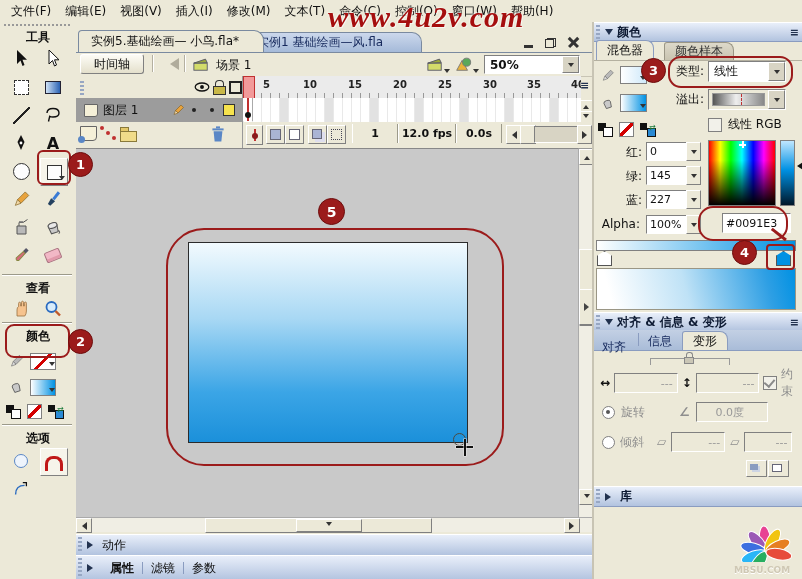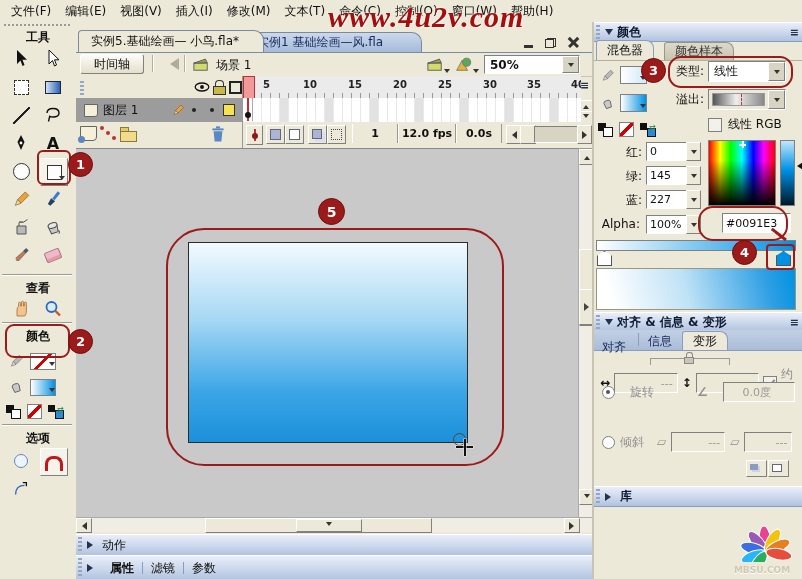--- a/index.html
+++ b/index.html
@@ -611,21 +611,21 @@
       <div class="dfield" style="position:static;width:60px">
           <span>---</span>
         </div>
       <span style="font-weight:bold">↕</span>
       <div class="dfield" style="position:static;width:60px">
           <span>---</span>
         </div>
       <div class="chk on"></div>
       <span class="gray">约束</span>
     </div>
-    <div class="abs flex" style="left:8px;top:360px;gap:15px">
+    <div class="abs flex" style="left:8px;top:380px;gap:6px">
       <div class="radio on"></div>
       <span class="gray">旋转</span>
       <span class="gray" style="margin-left:28px;font-weight:bold">∠</span>
       <div class="dfield" style="position:static;width:66px;justify-content:center">
           <span>0.0度</span>
         </div>
     </div>
     <div class="abs flex" style="left:8px;top:410px;gap:5px">
       <div class="radio"></div>
       <span class="gray">倾斜</span>

